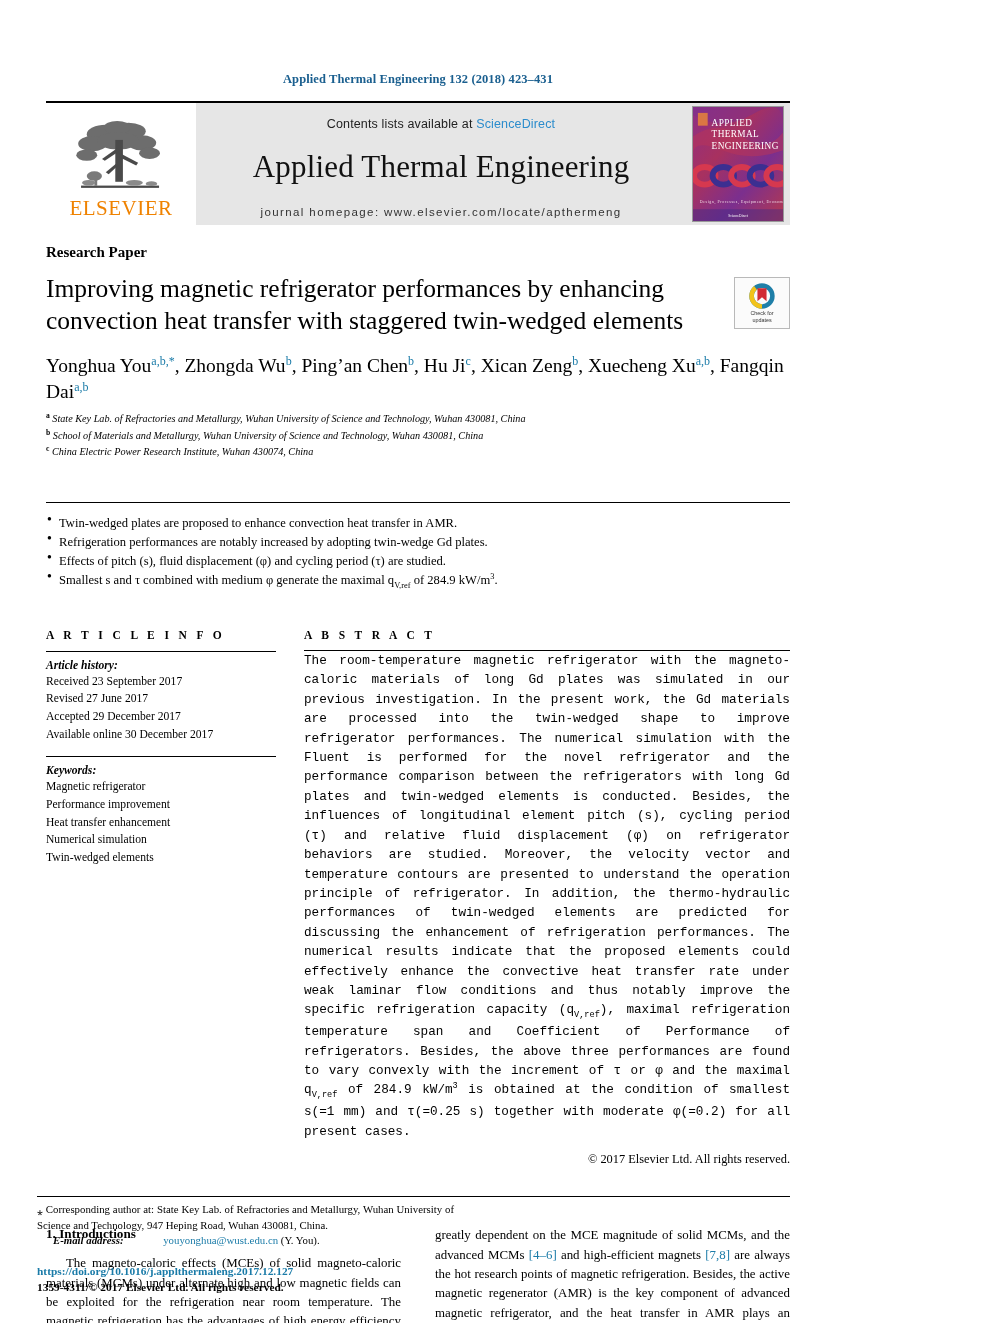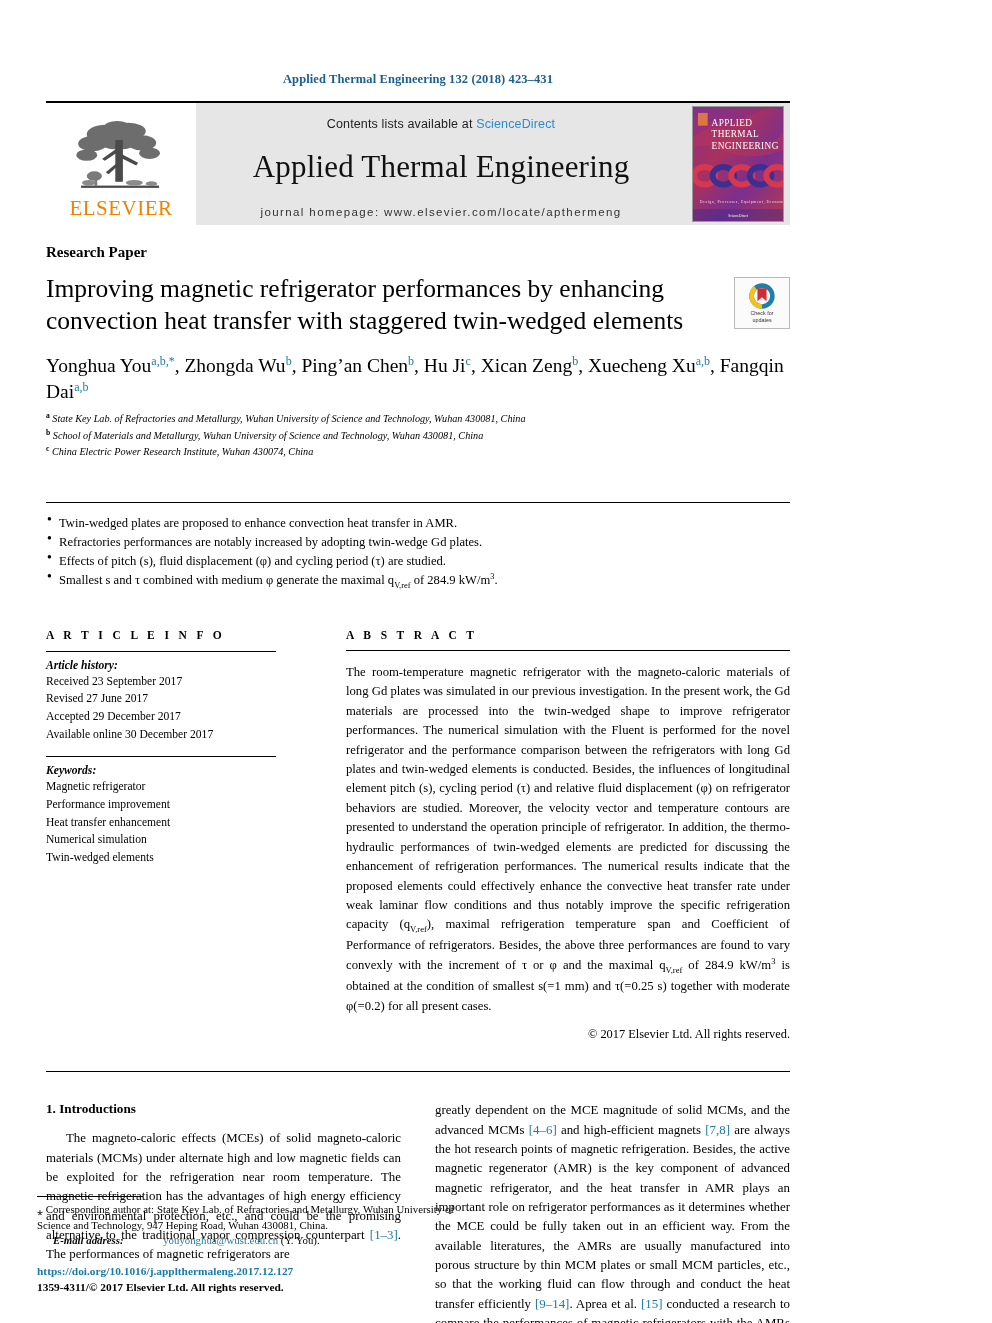--- a/index.html
+++ b/index.html
@@ -187,21 +187,20 @@
     font-size: 8px;
   }
   .hl-list li sub { font-size: 8.4px; }
   .hl-list li sup { font-size: 8.4px; }
 
   
   .info-abs {
     margin-top: 36px;
     display: flex;
     align-items: flex-start;
-    gap: 42px;
   }
   .col-info { width: 258px; flex: none; padding-right: 28px; box-sizing: border-box; }
   .col-abs  { flex: 1 1 auto; }
 
   .sub-head {
     font-family: "Liberation Serif", serif;
     font-weight: bold;
     font-style: italic;
     font-size: 11.6px;
     margin-bottom: 1px;
@@ -209,25 +208,24 @@
   .info-lines {
     font-family: "Liberation Serif", serif;
     font-size: 11.6px;
     line-height: 1.52;
   }
   .rule-thick { border-top: 1.6px solid #000; }
   .info-block-1 { margin-top: 10px; padding-top: 7px; }
   .info-block-2 { margin-top: 13px; padding-top: 7px; }
 
   .abstract-body {
-    font-family: Liberation Serif, serif;
+    font-family: Liberation Mono, monospace;
     font-size: 12.7px;
     line-height: 1.53;
     text-align: justify;
-    margin-top: 12px;
     padding-top: 0;
   }
   .abs-rule { border-top: 1px solid #000; margin-top: 9px; }
   .abstract-body sub { font-size: 8.6px; }
   .abstract-body sup { font-size: 8.6px; }
   .copyright {
     font-family: "Liberation Serif", serif;
     font-size: 12.4px;
     text-align: right;
     margin-top: 11px;
@@ -394,21 +392,21 @@
   <div class="affil" id="affil-host">
       <div><sup>a</sup> State Key Lab. of Refractories and Metallurgy, Wuhan University of Science and Technology, Wuhan 430081, China</div>
       <div><sup>b</sup> School of Materials and Metallurgy, Wuhan University of Science and Technology, Wuhan 430081, China</div>
       <div><sup>c</sup> China Electric Power Research Institute, Wuhan 430074, China</div>
     </div>
 
   <div class="hl-section">
     <div class="rule-thin"></div>
     <ul class="hl-list" id="hl-host">
         <li>Twin-wedged plates are proposed to enhance convection heat transfer in AMR.</li>
-        <li>Refractories performances are notably increased by adopting twin-wedge Gd plates.</li>
+        <li>Refrigeration performances are notably increased by adopting twin-wedge Gd plates.</li>
         <li>Effects of pitch (s), fluid displacement (φ) and cycling period (τ) are studied.</li>
         <li>Smallest s and τ combined with medium φ generate the maximal q<sub>V,ref</sub> of 284.9 kW/m<sup>3</sup>.</li>
       </ul>
   </div>
 
   <div class="info-abs">
 
     <div class="col-info">
       <div class="block-head">A R T I C L E   I N F O</div>
       <div class="rule-thick info-block-1">

